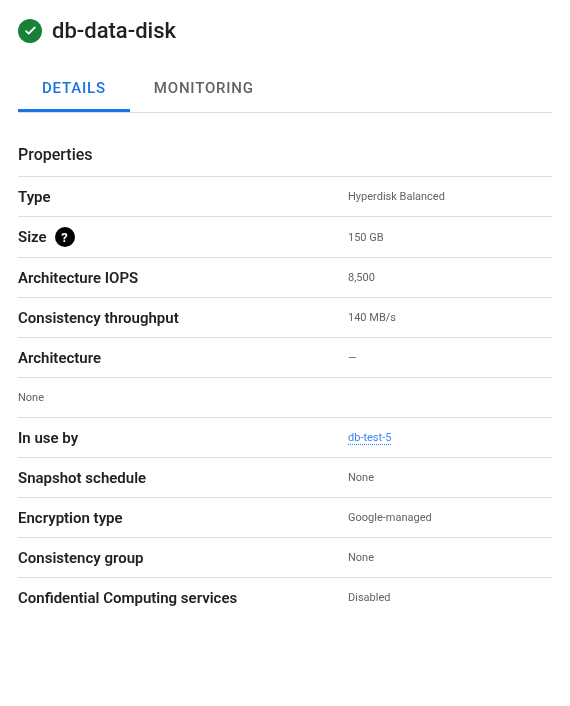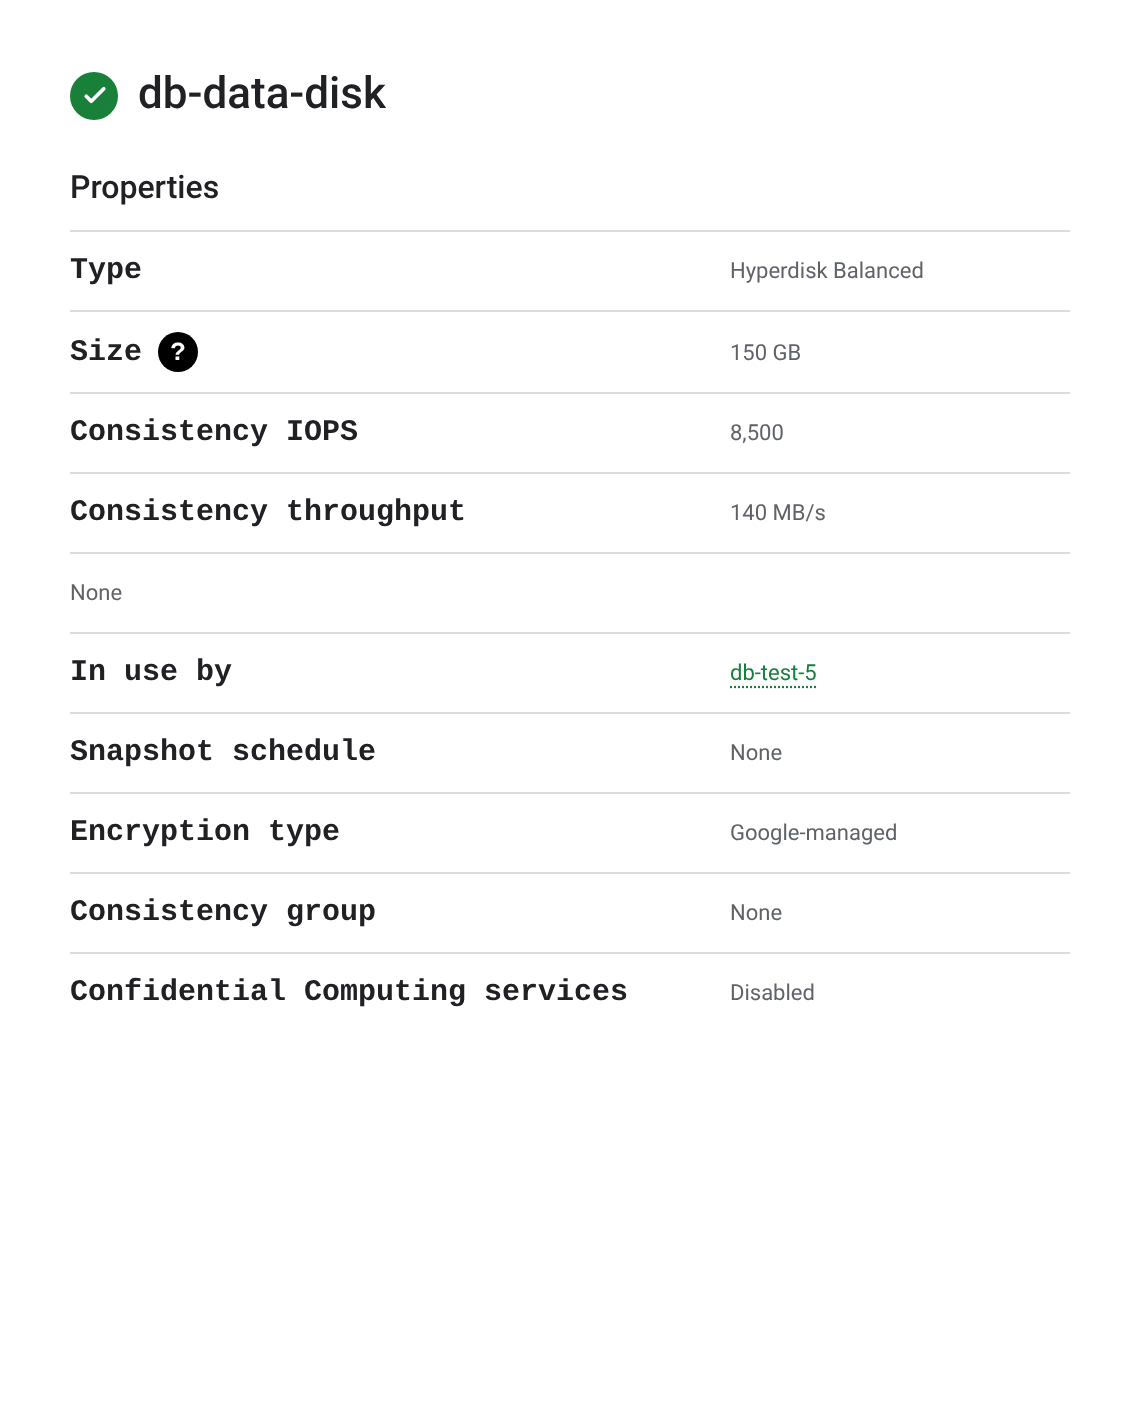--- a/index.html
+++ b/index.html
@@ -3,21 +3,21 @@
   <meta charset="utf-8">
   <style>
     * { box-sizing: border-box; margin: 0; padding: 0; }
     body {
       font-family: 'Google Sans', Roboto, Arial, sans-serif;
       color: #202124;
       background: #fff;
       width: 570px;
     }
     .container {
-      padding: 35px;
+      padding: 18px;
     }
     .header {
       display: flex;
       align-items: center;
       gap: 10px;
       margin-bottom: 24px;
     }
     .check-icon {
       width: 24px;
       height: 24px;
@@ -75,28 +75,27 @@
     }
     .prop-label {
       font-size: 15px;
       font-weight: 600;
       color: #202124;
       width: 330px;
       flex-shrink: 0;
       display: flex;
       align-items: center;
       gap: 8px;
-      font-family: Liberation Mono, monospace;
     }
     .prop-value {
       font-size: 11px;
       color: #5f6368;
     }
     .prop-value.link {
-      color: #15803d;
+      color: #3b82f6;
       text-decoration: underline;
       text-decoration-style: dotted;
       text-underline-offset: 3px;
       cursor: pointer;
     }
     .help-icon {
       width: 20px;
       height: 20px;
       background: #000;
       border-radius: 50%;
@@ -115,42 +114,50 @@
 <div class="container">
   <div class="header">
     <span class="check-icon">
       <svg viewBox="0 0 24 24" fill="none">
           <path d="M5 13l4 4L19 7" stroke="#fff" stroke-width="3" stroke-linecap="round" stroke-linejoin="round"></path>
         </svg>
     </span>
     <span class="page-title">db-data-disk</span>
   </div>
 
+  <div class="tabs">
+    <div class="tab active">DETAILS</div>
+    <div class="tab">MONITORING</div>
+  </div>
 
   <div class="section-title">Properties</div>
 
   <div class="properties-table">
     <div class="prop-row">
       <span class="prop-label">Type</span>
       <span class="prop-value">Hyperdisk Balanced</span>
     </div>
     <div class="prop-row">
       <span class="prop-label">
         <span>Size</span>
         <span class="help-icon">?</span>
       </span>
       <span class="prop-value">150 GB</span>
     </div>
     <div class="prop-row">
-      <span class="prop-label">Consistency IOPS</span>
+      <span class="prop-label">Architecture IOPS</span>
       <span class="prop-value">8,500</span>
     </div>
     <div class="prop-row">
       <span class="prop-label">Consistency throughput</span>
       <span class="prop-value">140 MB/s</span>
+    </div>
+    <div class="prop-row">
+      <span class="prop-label">Architecture</span>
+      <span class="prop-value">—</span>
     </div>
     <div class="prop-row">
       <span class="prop-value">None</span>
     </div>
     <div class="prop-row">
       <span class="prop-label">In use by</span>
       <span class="prop-value link">db-test-5</span>
     </div>
     <div class="prop-row">
       <span class="prop-label">Snapshot schedule</span>

